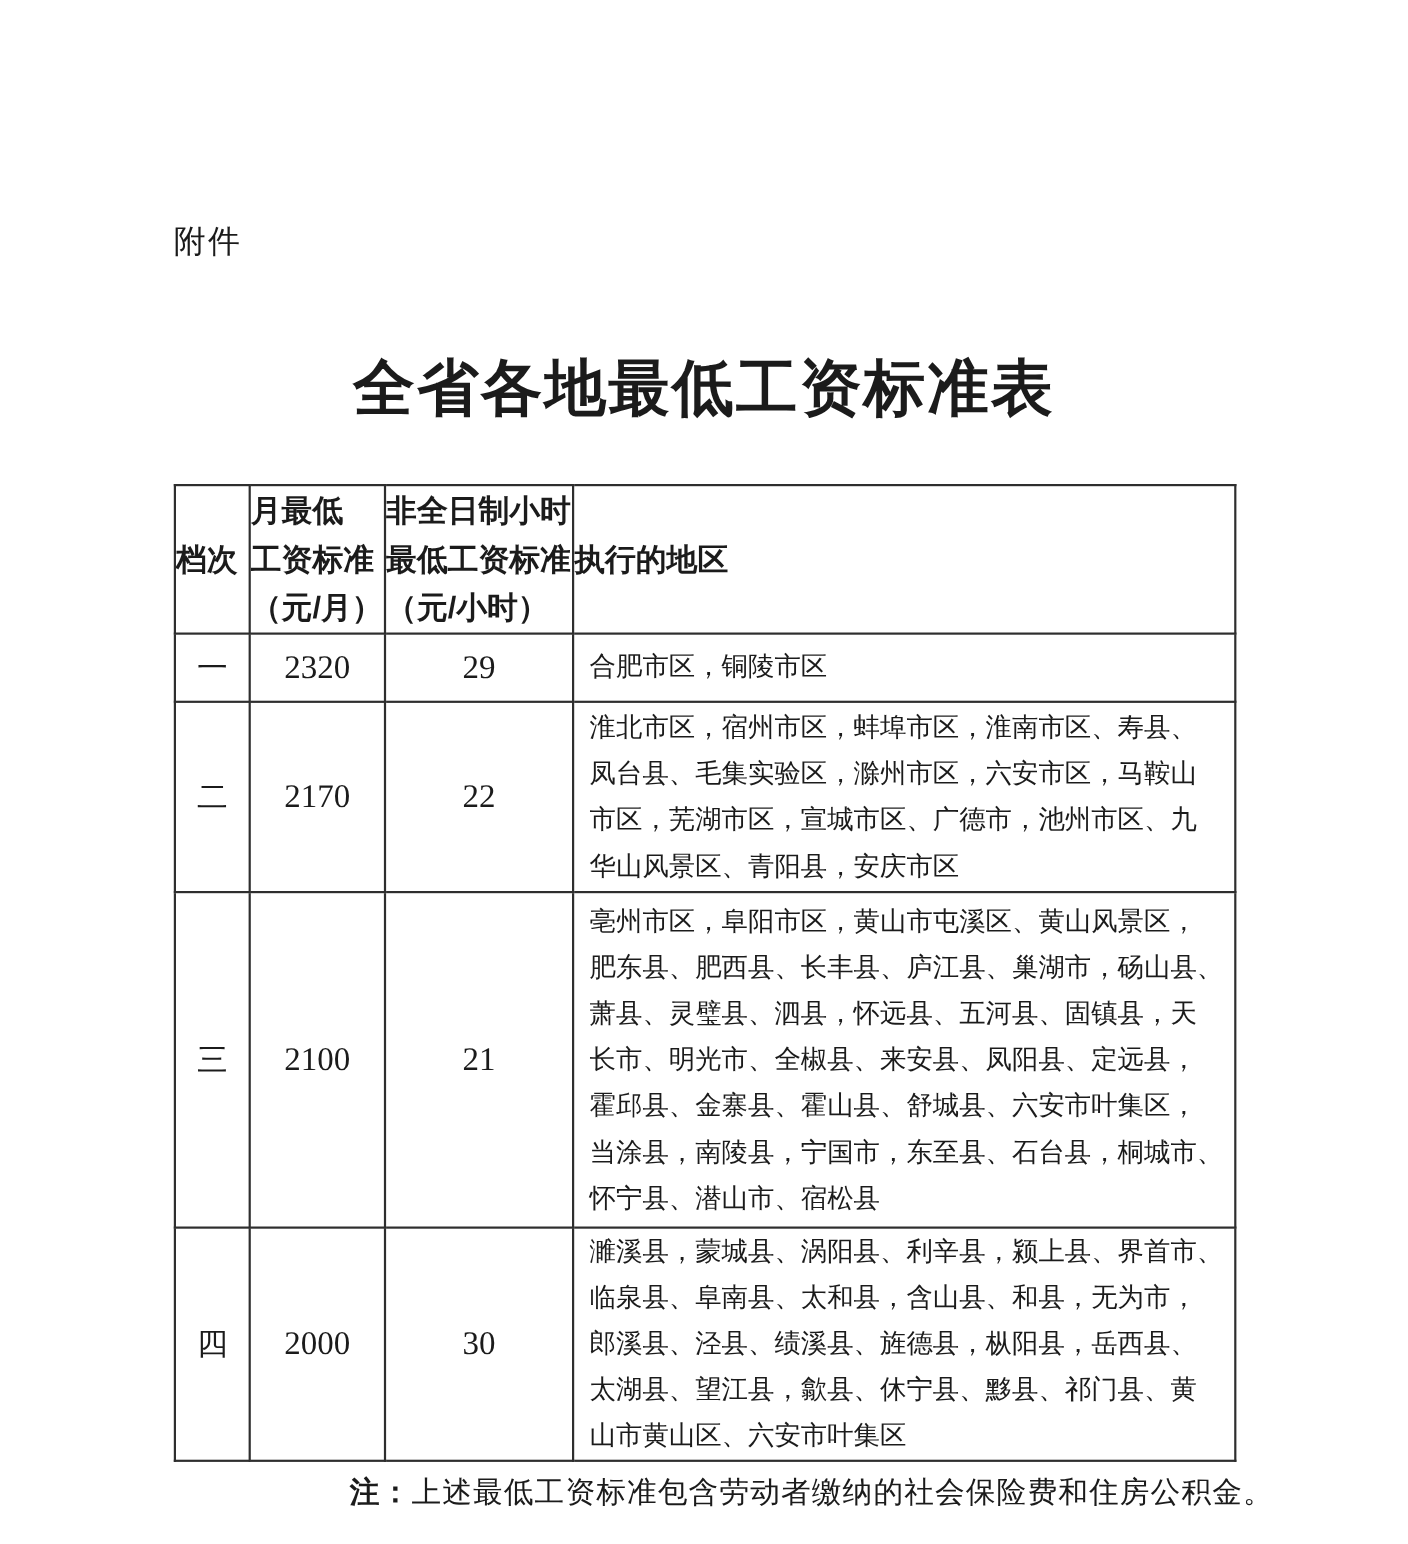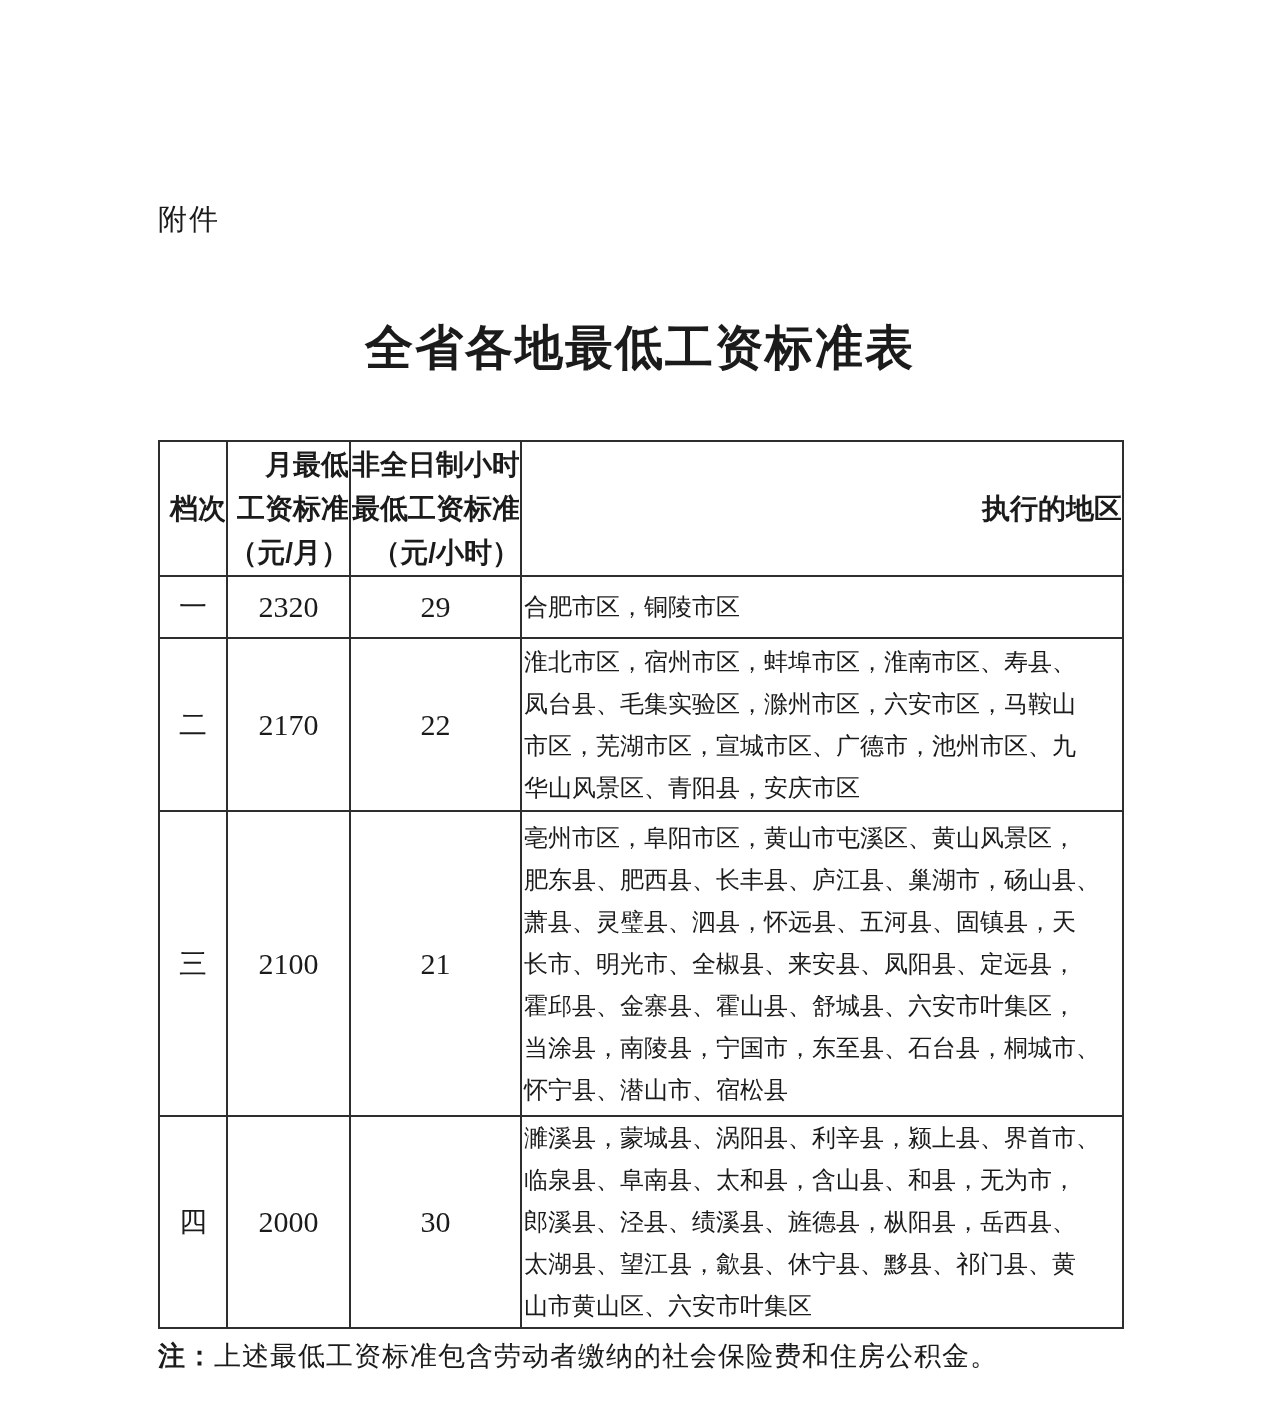--- a/index.html
+++ b/index.html
@@ -19,21 +19,21 @@
     font-size: 29px;
     letter-spacing: 2px;
   }
   .doc-title {
     position: absolute;
     left: 158px; top: 316px;
     width: 964px;
     text-align: center;
     font-family: "Liberation Serif", serif;
     font-weight: bold;
-    font-size: 48px;
+    font-size: 56px;
     letter-spacing: 2px;
   }
   table.wage-table {
     position: absolute;
     left: 158px; top: 440px;
     width: 964px;
     border-collapse: collapse;
     table-layout: fixed;
   }
   .wage-table th, .wage-table td {
@@ -41,50 +41,50 @@
     padding: 0;
     overflow: hidden;
     vertical-align: middle;
   }
   .wage-table thead th {
     font-family: "Liberation Sans", sans-serif;
     font-weight: bold;
     font-size: 28px;
     line-height: 44px;
     white-space: pre-line;
-    text-align: right;
-    border-radius: 13px;
+    text-align: left;
   }
   td.cell-grade {
     text-align: center;
     font-size: 28px;
   }
   td.cell-num {
     text-align: center;
     font-size: 30px;
     border-radius: 15px;
   }
   td.cell-regions {
     font-size: 24px;
     line-height: 42px;
     white-space: pre-line;
     text-align: left;
-    padding: 0 4px 0 2px;
+    padding: 0 4px 0 14px;
   }
   tr.r-header { height: 135px; }
   tr.r-1 { height: 62px; }
   tr.r-2 { height: 173px; }
   tr.r-3 { height: 305px; }
   tr.r-4 { height: 207px; }
   .footnote {
     position: absolute;
     left: 158px; top: 1338px;
     width: 1000px;
     font-size: 27px;
     letter-spacing: 1px;
+    text-align: right;
   }
   .footnote .note-prefix {
     font-family: "Liberation Sans", sans-serif;
     font-weight: bold;
   }
   .footnote .note-body {
     font-family: "Liberation Serif", serif;
   }
 </style>
 </head>

